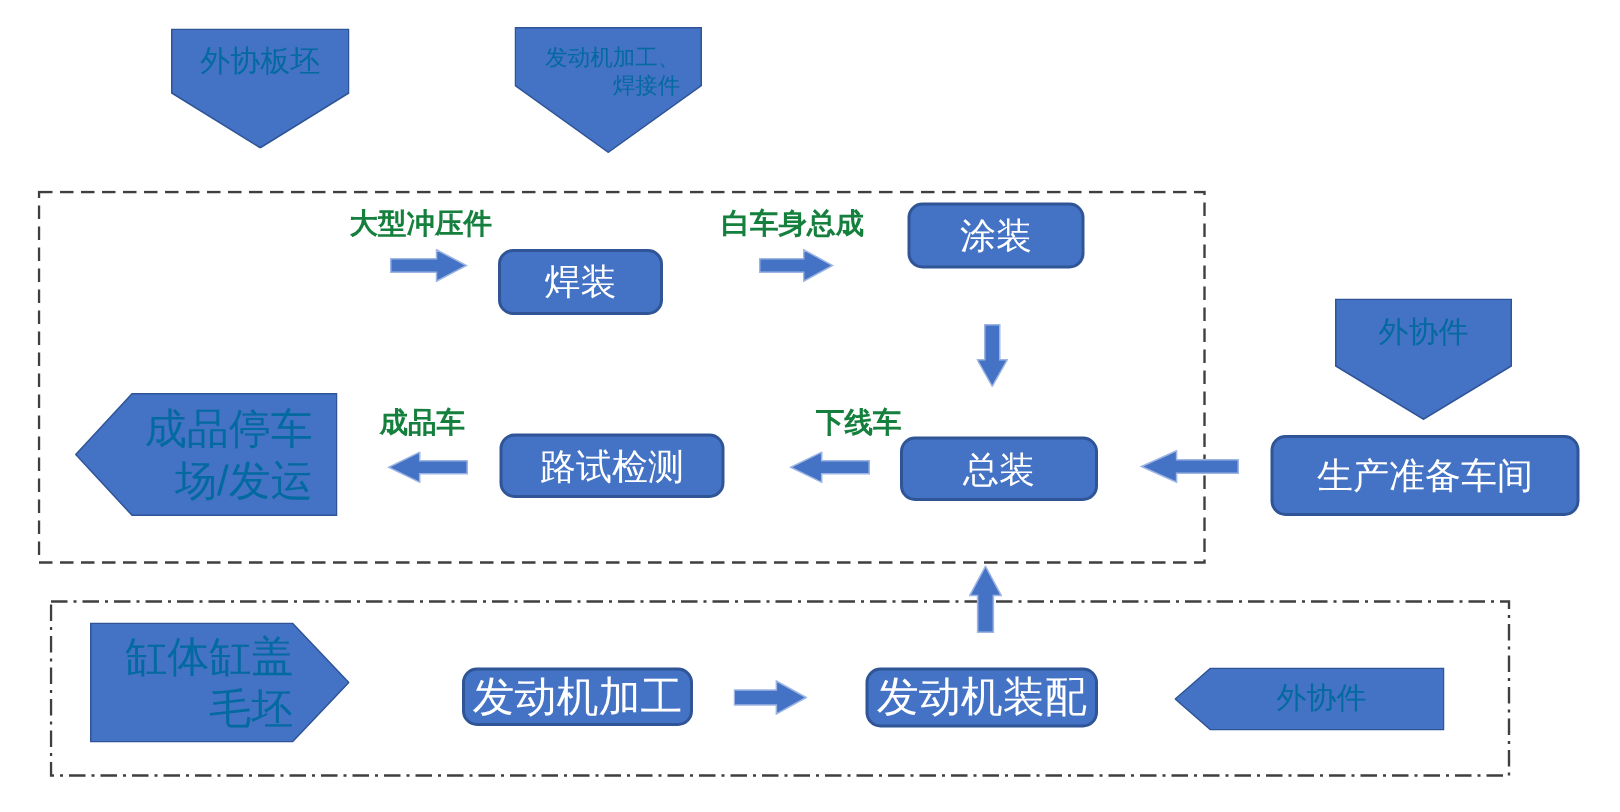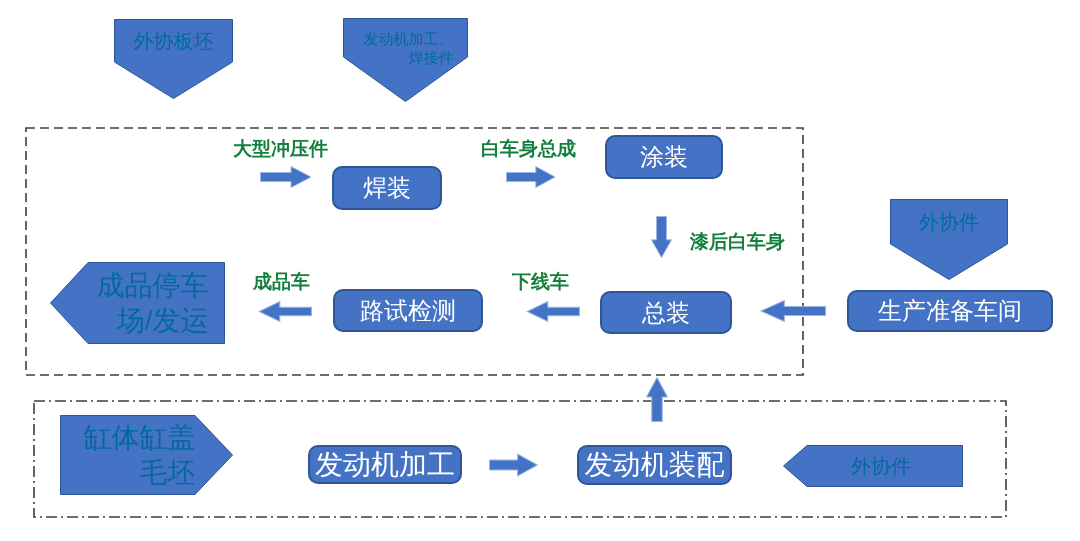--- a/index.html
+++ b/index.html
@@ -79,42 +79,41 @@
   </div>
 
   <div class="box fs24" style="left:605px;top:135px;width:118px;height:44px;">涂装</div>
 
   <div class="shape" style="left:651px;top:216px;width:21px;height:42px;">
     <svg viewBox="0 0 21 44" preserveAspectRatio="none">
       <polygon class="arrowpoly" points="5.5,0.5 15.5,0.5 15.5,25 20.5,25 10.5,43.5 0.5,25 5.5,25"></polygon>
     </svg>
   </div>
 
-  <div class="edge-label" style="left:690px;top:229px;">漆后白车身</div>
 
   <div class="shape" style="left:50px;top:262px;width:175px;height:82px;">
     <svg viewBox="0 0 175 82" preserveAspectRatio="none">
       <polygon class="poly" points="0.5,41 38,0.5 174.5,0.5 174.5,81.5 38,81.5"></polygon>
     </svg>
     <span class="txt fs22" style="left:28px;">
       <span style="width:114px;">成品停车场/发运</span>
     </span>
   </div>
 
   <div class="edge-label" style="left:253px;top:269px;">成品车</div>
 
   <div class="shape" style="left:258px;top:301px;width:54px;height:21px;">
     <svg viewBox="0 0 52 22" preserveAspectRatio="none">
       <polygon class="arrowpoly" points="51.5,6.5 21,6.5 21,0.5 1,11 21,21.5 21,15.5 51.5,15.5"></polygon>
     </svg>
   </div>
 
   <div class="box fs24" style="left:333px;top:289px;width:150px;height:43px;">路试检测</div>
 
-  <div class="edge-label" style="left:512px;top:269px;">下线车</div>
+  <div class="edge-label" style="left:544px;top:269px;">下线车</div>
 
   <div class="shape" style="left:526px;top:301px;width:54px;height:21px;">
     <svg viewBox="0 0 52 22" preserveAspectRatio="none">
       <polygon class="arrowpoly" points="51.5,6.5 21,6.5 21,0.5 1,11 21,21.5 21,15.5 51.5,15.5"></polygon>
     </svg>
   </div>
 
   <div class="box fs24" style="left:600px;top:291px;width:132px;height:43px;">总装</div>
 
   <div class="shape" style="left:760px;top:300px;width:66px;height:22px;">
@@ -123,21 +122,21 @@
     </svg>
   </div>
 
   <div class="shape" style="left:890px;top:199px;width:118px;height:81px;">
     <svg viewBox="0 0 118 81" preserveAspectRatio="none">
       <polygon class="poly" points="0.5,0.5 117.5,0.5 117.5,45 59,80.5 0.5,45"></polygon>
     </svg>
     <span class="txt fs20" style="bottom:34px;">外协件</span>
   </div>
 
-  <div class="box fs24" style="left:847px;top:290px;width:206px;height:42px;">生产准备车间</div>
+  <div class="box fs24" style="left:847px;top:290px;width:206px;height:54px;">生产准备车间</div>
 
   <div class="shape" style="left:646px;top:377px;width:22px;height:45px;">
     <svg viewBox="0 0 21 45" preserveAspectRatio="none">
       <polygon class="arrowpoly" points="10.5,0.5 20.5,20 15.5,20 15.5,44.5 5.5,44.5 5.5,20 0.5,20"></polygon>
     </svg>
   </div>
 
   <div class="shape" style="left:60px;top:415px;width:173px;height:80px;">
     <svg viewBox="0 0 173 80" preserveAspectRatio="none">
       <polygon class="poly" points="0.5,0.5 135,0.5 172.5,40 135,79.5 0.5,79.5"></polygon>

